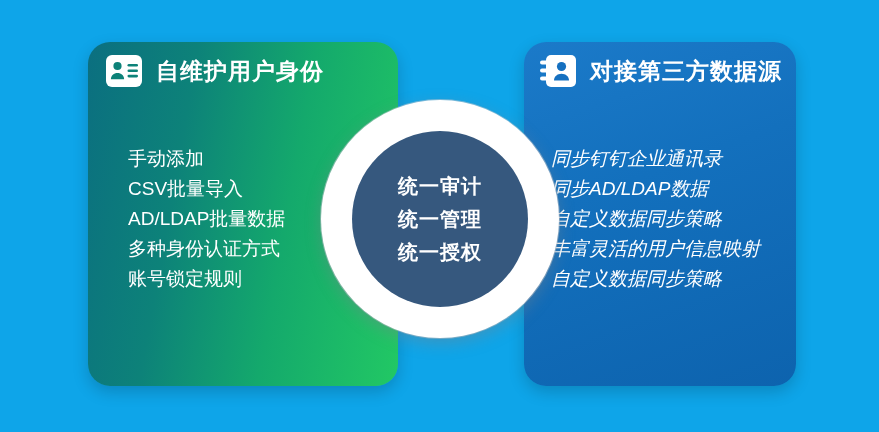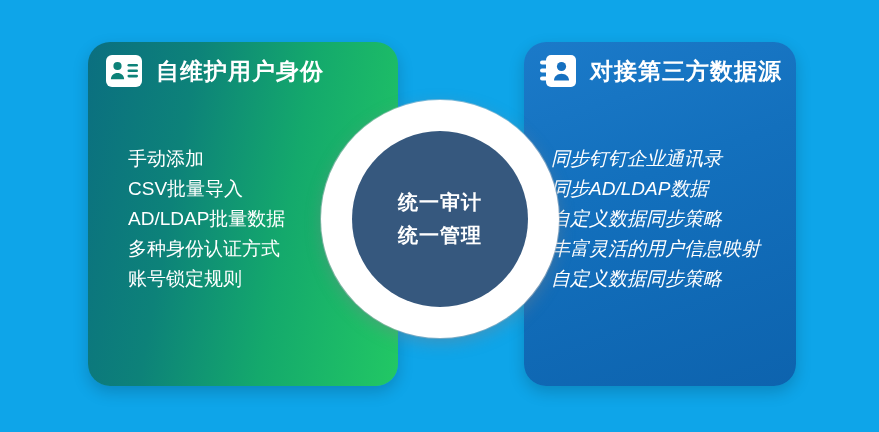--- a/index.html
+++ b/index.html
@@ -183,16 +183,17 @@
       <li>自定义数据同步策略</li>
     </ul>
   </div>
 
   <div id="center-ring"></div>
 
   <div id="center-circle">
     <ul id="center-list">
       <li>统一审计</li>
       <li>统一管理</li>
+      <li>统一授权</li>
     </ul>
   </div>
 
 </div>
 
 </body></html>

